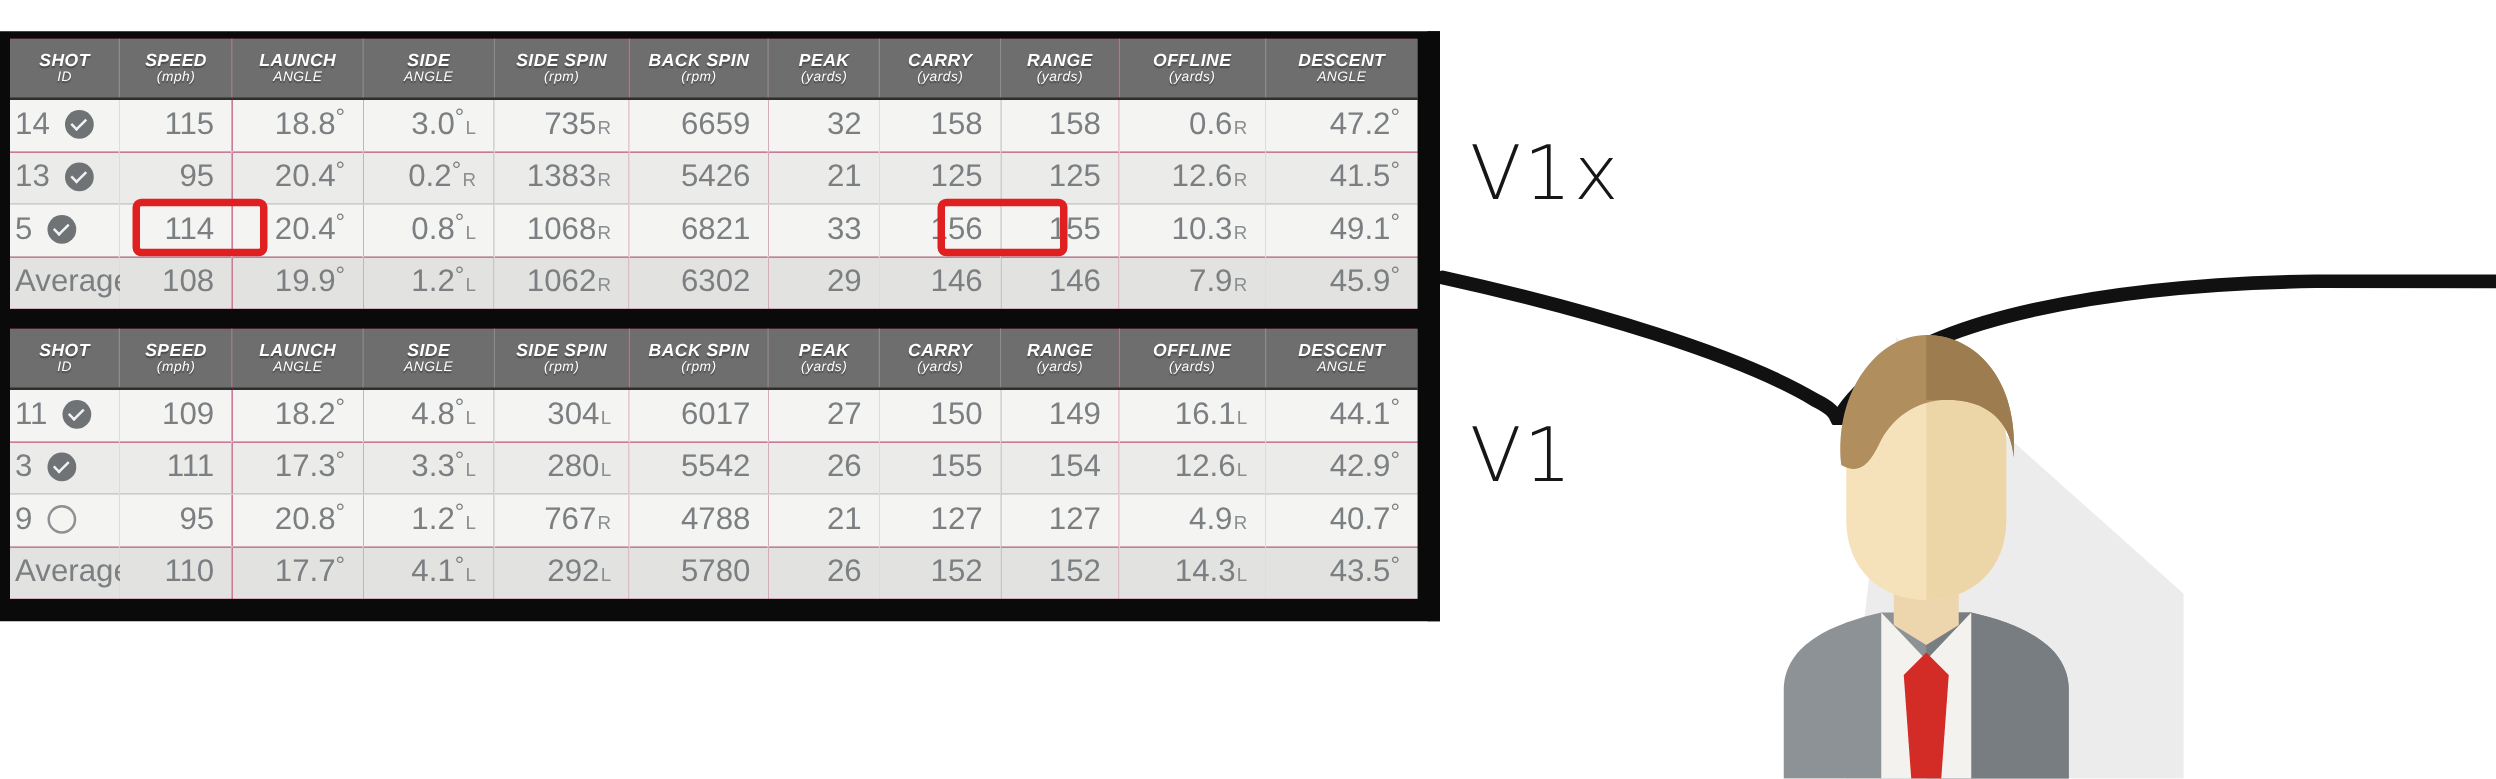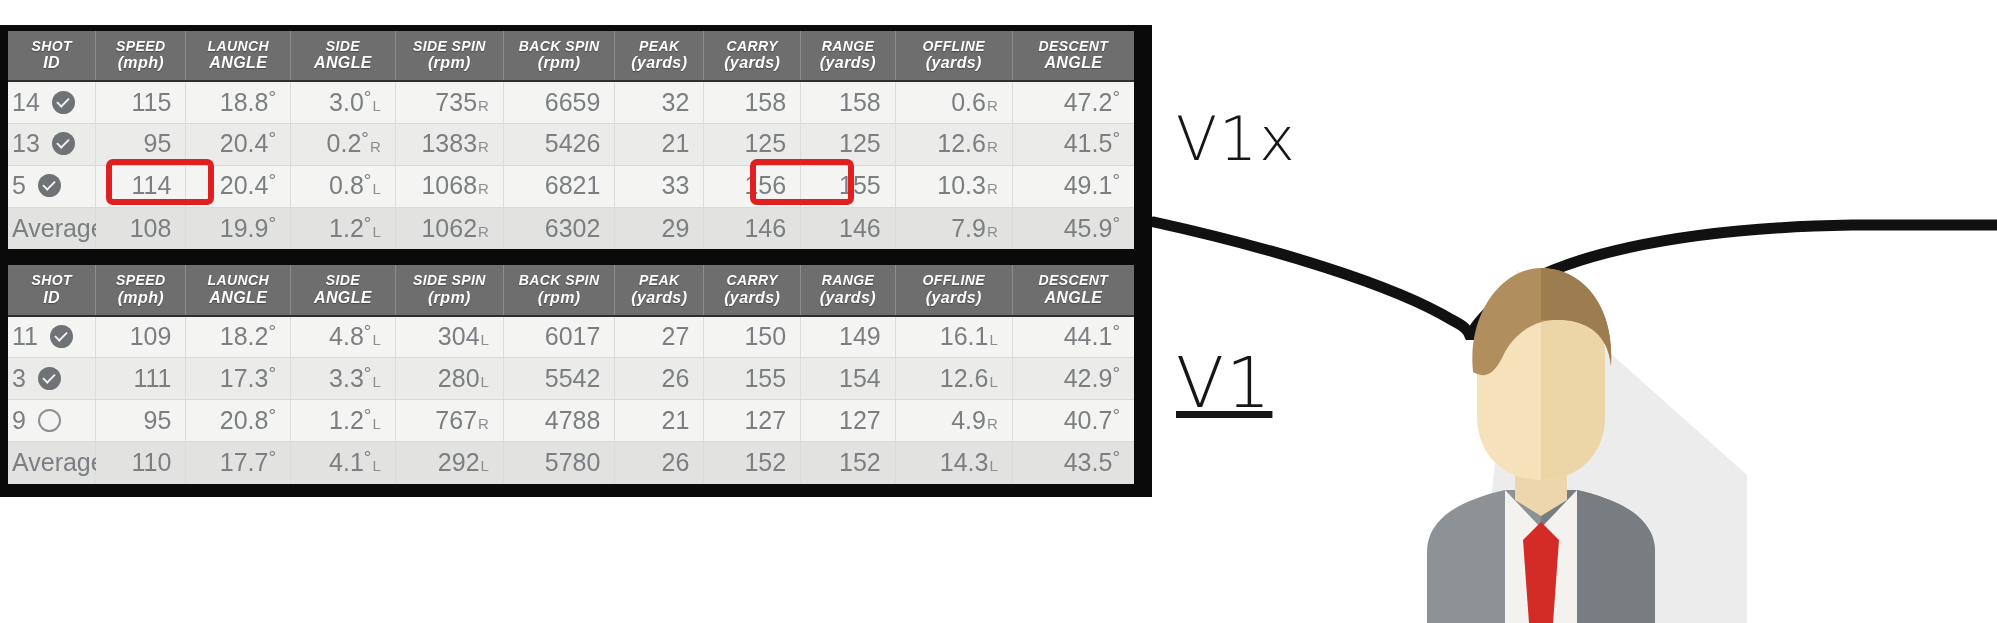--- a/index.html
+++ b/index.html
@@ -36,21 +36,21 @@
     letter-spacing: 0.4px;
     text-align: center;
     padding: 7px 2px 8px 2px;
     border-right: 1px solid #8c8c8c;
     border-bottom: 2px solid #2e2e2e;
     text-shadow: 0 1px 1px rgba(0,0,0,.35);
     vertical-align: middle;
     height: 48px;
   }
   table.lm thead th:last-child { border-right: none; }
-  table.lm thead th .unit { display:block; font-size: 16px; font-weight: bold; }
+  table.lm thead th .unit { display:block; font-size: 11px; font-weight: normal; }
 
   
   table.lm tbody td {
     font-size: 25px;
     color: #7b7f82;
     text-align: right;
     padding: 4px 14px 5px 4px;
     border-right: 1px solid #dcdcda;
     border-bottom: 1px solid #d9d9d7;
     height: 42px;
@@ -113,21 +113,21 @@
     width: 845px; height: 623px; background: #ffffff;
   }
   .club-label {
     position: absolute;
     font-family: "DejaVu Sans", sans-serif;
     font-weight: 300;
     color: #161616;
     letter-spacing: 2px;
   }
   #label-v1x { left: 24px; top: 104px;  font-size: 60px; }
-  #label-v1  { left: 24px; top: 342px; font-size: 70px; text-decoration: underline; }
+  #label-v1  { left: 24px; top: 330px; font-size: 60px; }
 
   .brace-svg { position: absolute; left: 0px; top: 180px; width: 845px; height: 160px; }
 
   
   .avatar { position: absolute; left: 175px; top: 260px; width: 420px; height: 363px; }
 </style>
 </head>
 <body>
 
 <div id="root">

